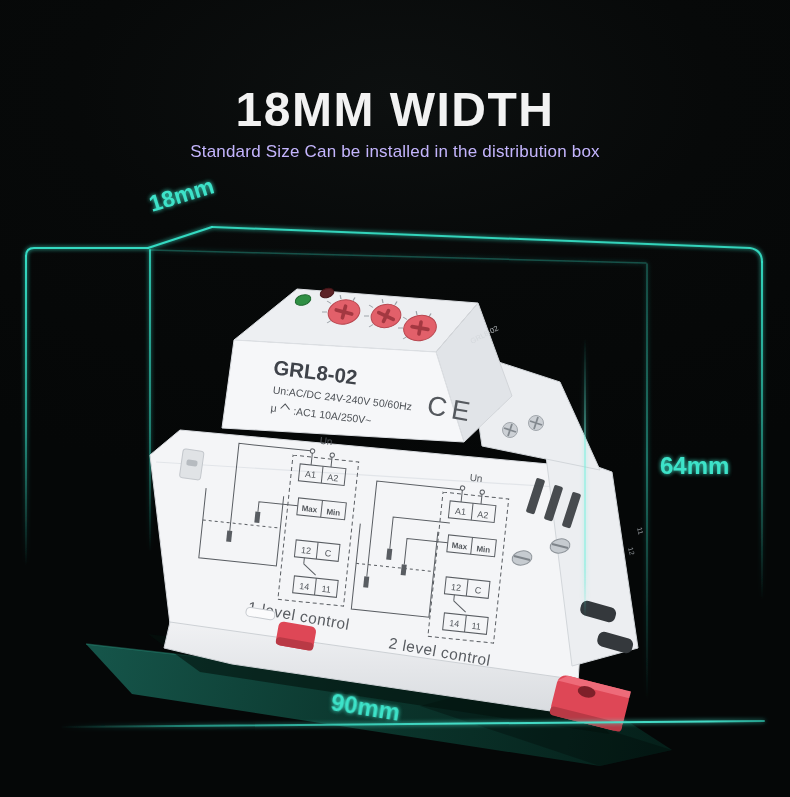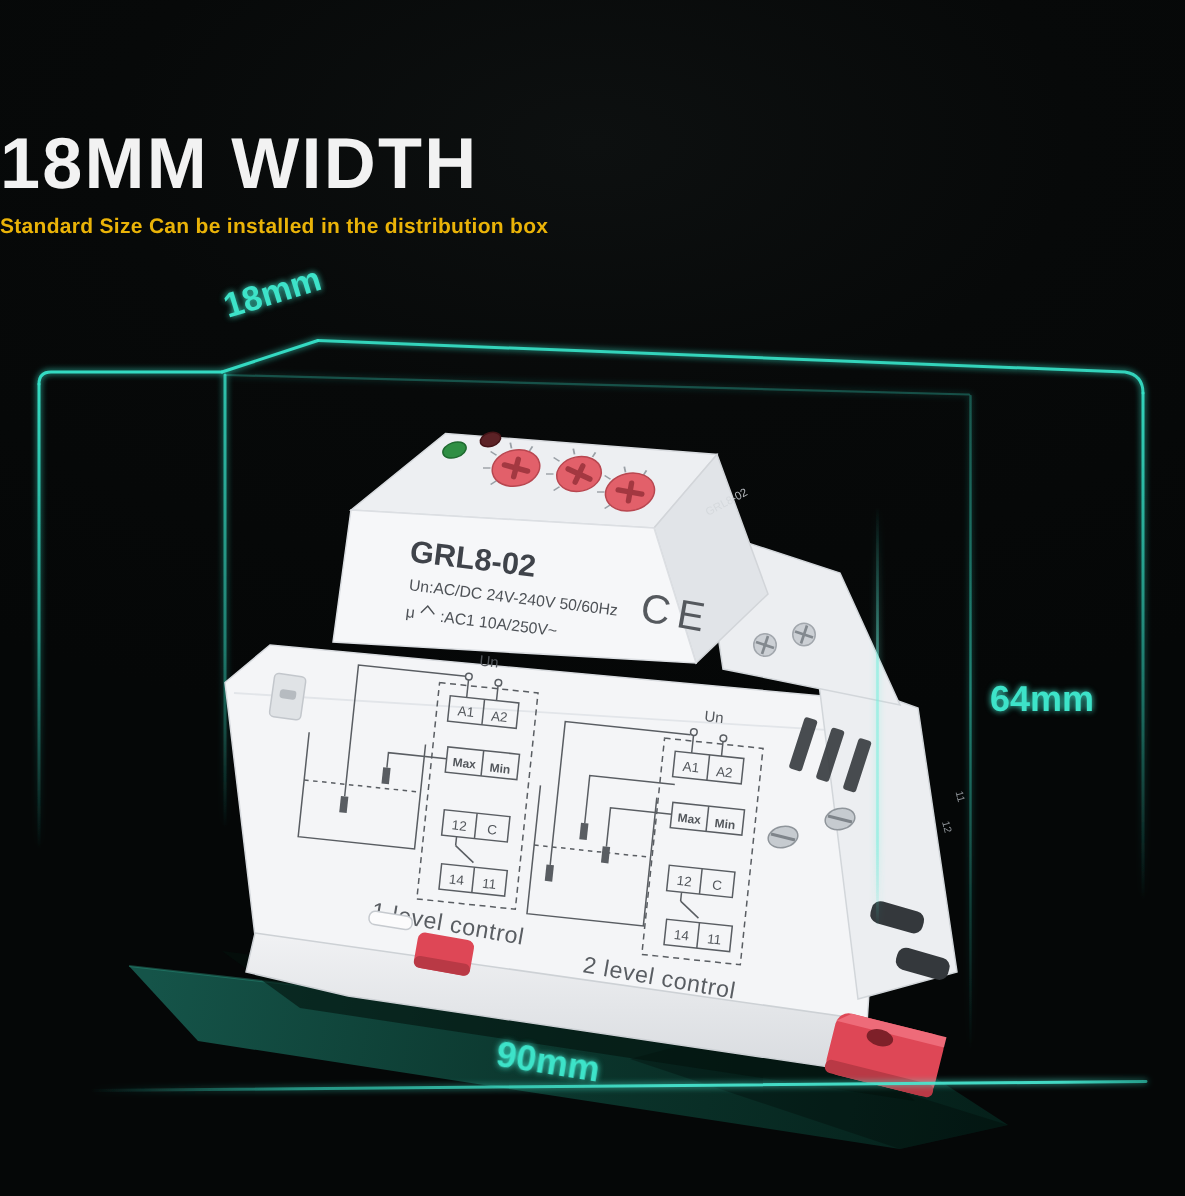--- a/index.html
+++ b/index.html
@@ -1,23 +1,23 @@
 <!DOCTYPE html>
 <html><head>
 <meta charset="utf-8">
 <style>
   html,body{margin:0;padding:0;background:#060808;}
   body{
     width:790px;height:797px;position:relative;overflow:hidden;
     font-family:"Liberation Sans", sans-serif;
     background:radial-gradient(ellipse 90% 50% at 50% 12%, #0d1010 0%, #070909 45%, #050707 100%);
   }
-  .hdr{position:absolute;left:0;width:790px;text-align:left;color:#f2f2f2;}
+  .hdr{position:absolute;left:0;width:790px;text-align:center;color:#f2f2f2;}
   .title{top:82px;font-size:48px;font-weight:800;letter-spacing:1.5px;}
-  .subtitle{top:142px;font-size:14px;font-weight:700;color:#eab308;letter-spacing:.2px;}
+  .subtitle{top:142px;font-size:17px;font-weight:400;color:#c4b5fd;letter-spacing:.2px;}
   svg{position:absolute;left:0;top:0;}
   svg text{font-family:"Liberation Sans", sans-serif;}
   .dim-label{font-weight:700;fill:#3ee3c9;}
   .ink{fill:#53575c;}
   .schem{stroke:#595d62;stroke-width:1;fill:none;}
 </style>
 </head>
 <body>
 
 <div class="hdr title">18MM WIDTH</div>

